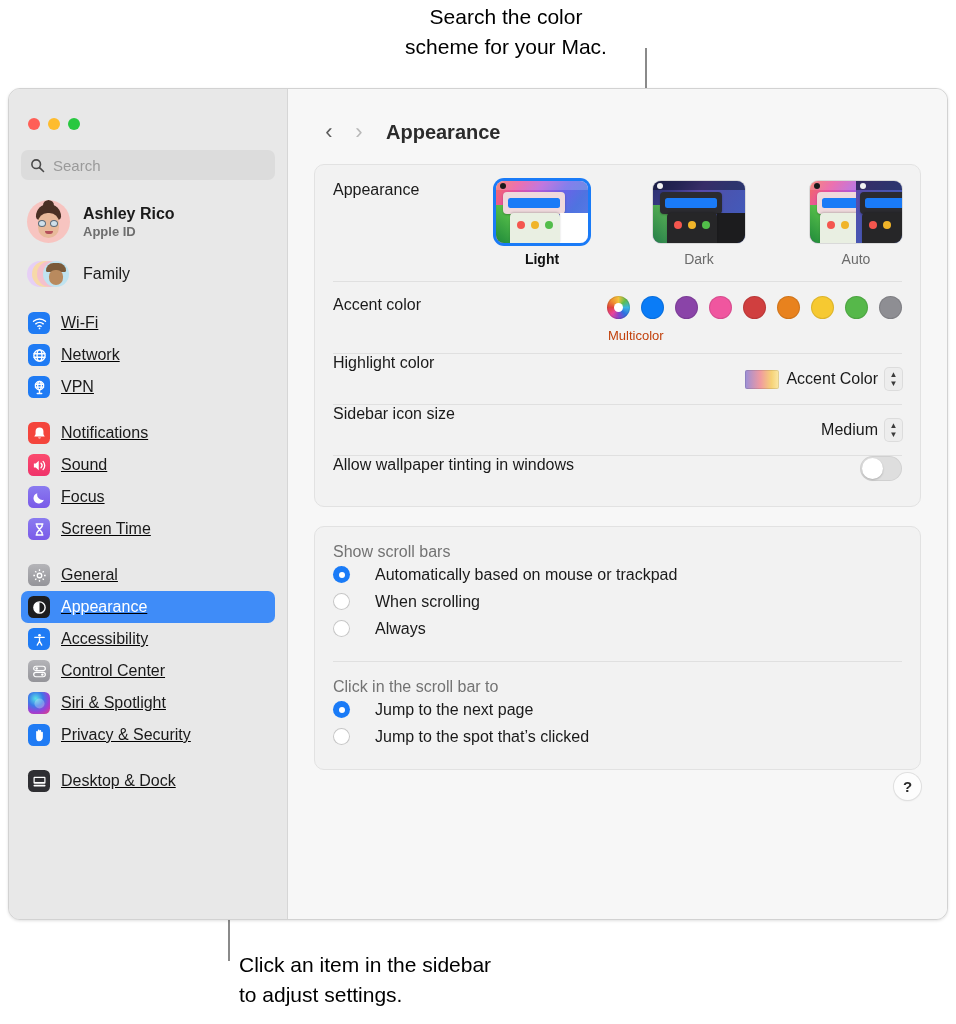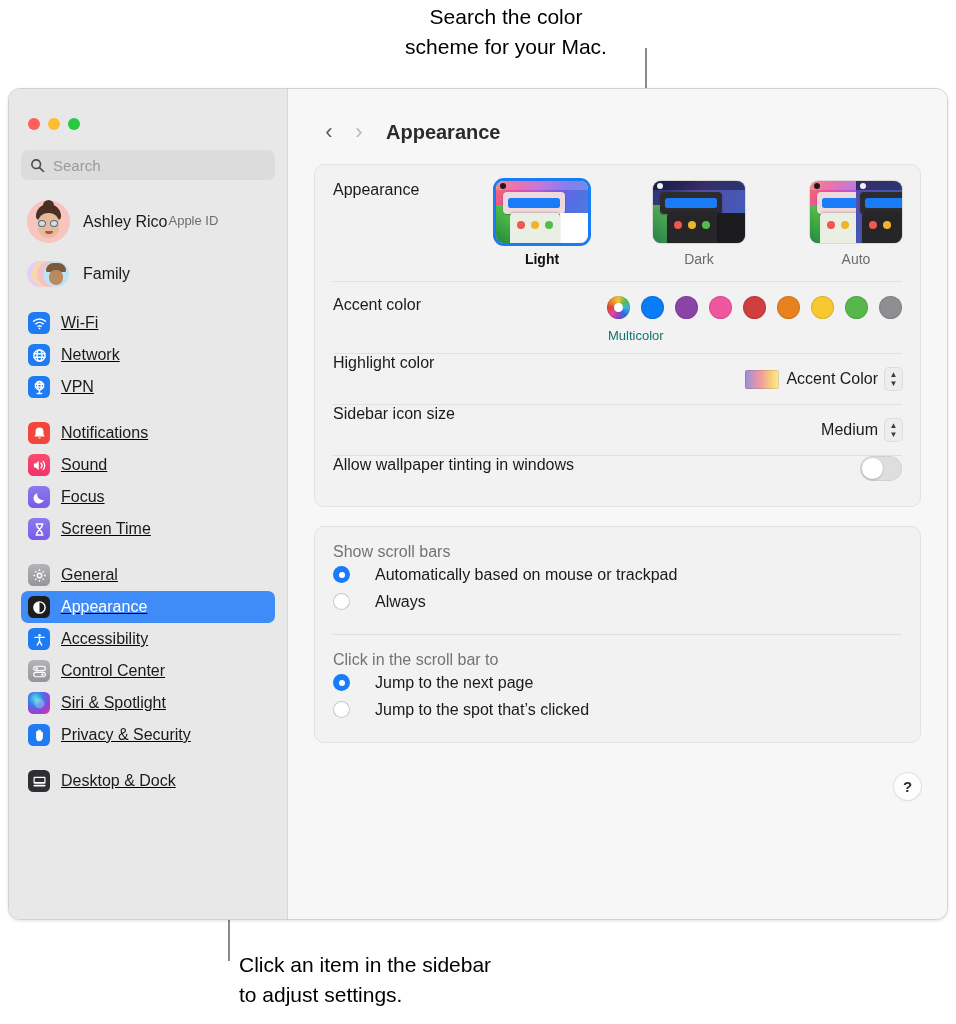--- a/index.html
+++ b/index.html
@@ -84,21 +84,21 @@
   .avatar {
     width: 43px; height: 43px; border-radius: 50%;
     background: #f7c4c0; position: relative; overflow: hidden; flex: none;
   }
   .avatar .hair { position:absolute; left:9px; top:4px; width:25px; height:16px; background:#4a3024; border-radius:13px 13px 4px 4px;}
   .avatar .bun { position:absolute; left:16px; top:0px; width:11px; height:8px; background:#4a3024; border-radius:6px 6px 0 0;}
   .avatar .face { position:absolute; left:11px; top:13px; width:21px; height:25px; background:#e8b99a; border-radius:10px 10px 11px 11px;}
   .avatar .glass { position:absolute; top:20px; width:8px; height:7px; border:1.5px solid #5b6b7a; border-radius:50%; background:#cfe0ea;}
   .avatar .glass.l { left:11px; } .avatar .glass.r { left:23px; }
   .avatar .mouth { position:absolute; left:18px; top:31px; width:8px; height:3px; background:#b5505a; border-radius:0 0 4px 4px;}
-  .account-text { display: flex; flex-direction: row; gap: 1px; }
+  .account-text { display: flex; flex-direction: column; gap: 1px; font-weight: bold; }
   .account-name { font-size: 16px; color: #1a1a1a; }
   .account-sub { font-size: 13px; color: #6e6e6e; }
 
   .family-row {
     display: flex; align-items: center; gap: 13px;
     margin: 8px 12px 0 12px; padding: 4px 6px; border-radius: 7px;
   }
   .family-avatars { position: relative; width: 43px; height: 30px; flex: none; }
   .fa { position: absolute; width: 26px; height: 26px; border-radius: 50%; top: 2px; }
   .fa1 { left: 0px; background: #e6cff5; }
@@ -218,21 +218,21 @@
   }
   .swatch.multicolor {
     background: conic-gradient(#f2c33c, #5dbd4e, #39b5e0, #2f6fe0, #8a44c8, #e8459b, #e0453c, #ef8f30, #f2c33c);
     position: relative;
   }
   .swatch.multicolor::after {
     content: ""; position: absolute; left: 50%; top: 50%;
     width: 9px; height: 9px; margin: -4.5px 0 0 -4.5px;
     background: #fff; border-radius: 50%;
   }
-  .accent-caption { font-size: 13px; color: #0f766e; margin-top: 9px; margin-left: 1px; }
+  .accent-caption { font-size: 13px; color: #c2410c; margin-top: 9px; margin-left: 1px; }
 
   
   .pull { margin-left: auto; display: flex; align-items: center; gap: 7px; }
   .pull-value { font-size: 16px; color: #1a1a1a; }
   .grad-chip {
     width: 34px; height: 19px; border-radius: 2px;
     background: linear-gradient(90deg, #9a8fd8 0%, #f09aa0 45%, #f6d277 78%, #fbe9a8 100%);
     box-shadow: inset 0 0 0 1px rgba(0,0,0,.10);
   }
   .stepper {
@@ -642,20 +642,24 @@
 
         <div class="group">
           <div class="group-title">Show scroll bars</div>
           <div id="radios-show">
               <div class="radio-row">
                 <span class="radio on"></span>
                 <span class="radio-label">Automatically based on mouse or trackpad</span>
               </div>
               <div class="radio-row">
                 <span class="radio"></span>
+                <span class="radio-label">When scrolling</span>
+              </div>
+              <div class="radio-row">
+                <span class="radio"></span>
                 <span class="radio-label">Always</span>
               </div>
             </div>
         </div>
 
         <div class="sep"></div>
 
         <div class="group">
           <div class="group-title">Click in the scroll bar to</div>
           <div id="radios-click">

